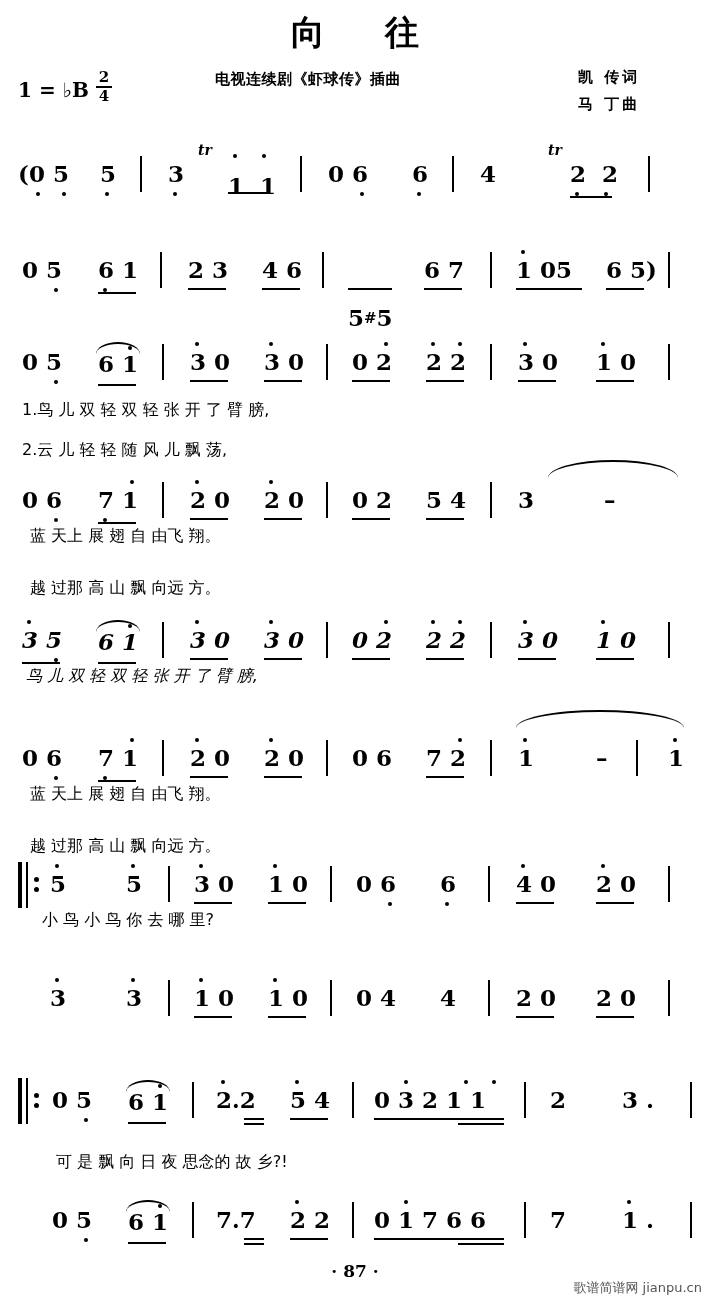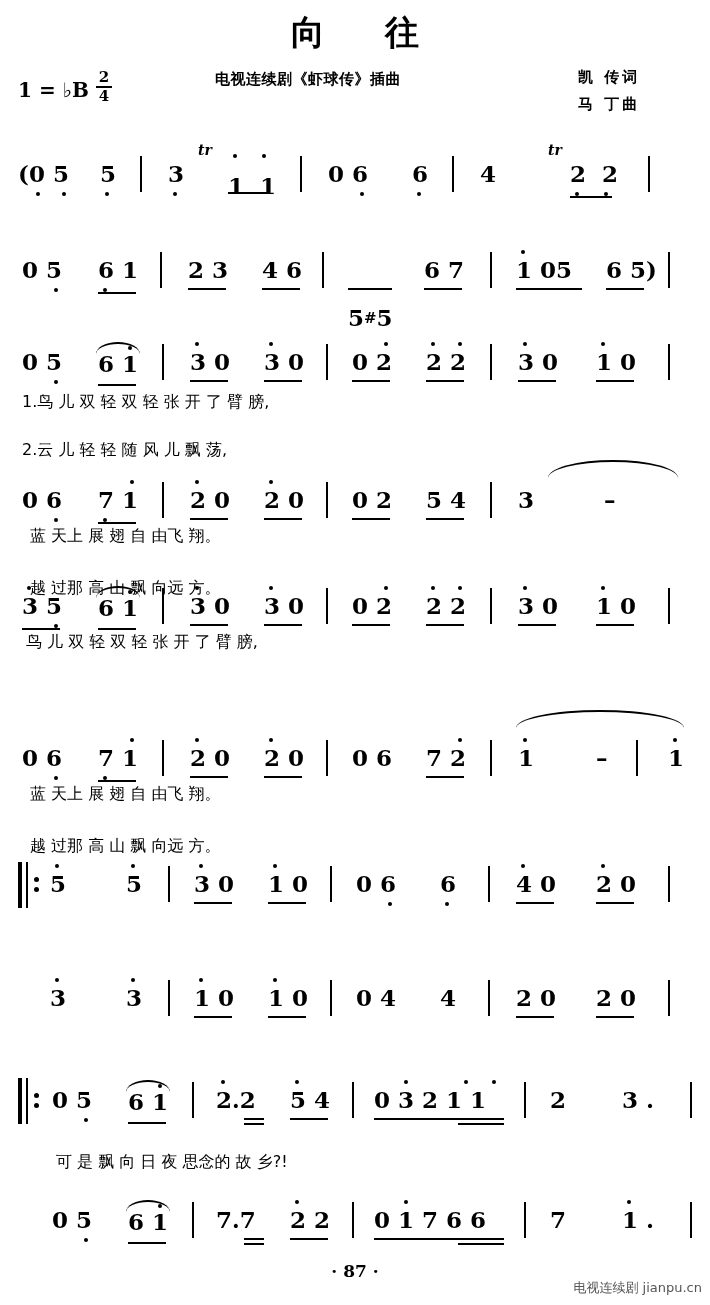--- a/index.html
+++ b/index.html
@@ -339,21 +339,21 @@
       <div class="cell" style="left:518px; top:8px;">3&nbsp;0</div>
       <div class="dotabove" style="left:523px; top:2px;"></div>
       <div class="beam" style="left:518px; top:40px; width:38px;"></div>
 
       <div class="cell" style="left:596px; top:8px;">1&nbsp;0</div>
       <div class="dotabove" style="left:601px; top:2px;"></div>
       <div class="beam" style="left:596px; top:40px; width:38px;"></div>
 
       <div class="barline" style="left:668px; top:4px; height:36px;"></div>
     </div>
-    <div class="lyrics" style="top:6px;">
+    <div class="lyrics" style="top:14px;">
       <div class="lyr" style="left:22px;">1.鸟 儿    双 轻  双 轻    张 开 了   臂  膀,</div>
     </div>
     <div class="lyrics" style="top:28px;">
       <div class="lyr" style="left:22px;">2.云 儿    轻    轻     随 风 儿   飘  荡,</div>
     </div>
   </div>
 
   <div class="system" style="top:478px;">
     <div class="notes">
       <div class="cell" style="left:22px; top:8px;">0&nbsp;6</div>
@@ -391,21 +391,21 @@
       <div class="tie-long" style="left:548px; top:-18px; width:130px;"></div>
     </div>
     <div class="lyrics" style="top:2px;">
       <div class="lyr" style="left:30px;">蓝 天上  展  翅    自 由飞   翔。</div>
     </div>
     <div class="lyrics" style="top:28px;">
       <div class="lyr" style="left:30px;">越 过那  高  山    飘 向远   方。</div>
     </div>
   </div>
 
-  <div class="system" style="top:584px;">
+  <div class="system" style="top:618px;font-style:italic;">
     <div class="notes">
       <div class="cell" style="left:22px; top:8px;">3&nbsp;5</div>
       <div class="dotabove" style="left:27px; top:2px;"></div>
       <div class="dotbelow" style="left:54px; top:40px;"></div>
       <div class="beam" style="left:22px; top:44px; width:38px;"></div>
 
       <div class="slur" style="left:96px; top:2px; width:44px;"></div>
       <div class="cell" style="left:98px; top:10px;">6&nbsp;1</div>
       <div class="dotabove" style="left:128px; top:6px;"></div>
       <div class="beam" style="left:98px; top:44px; width:38px;"></div>
@@ -536,20 +536,23 @@
       <div class="cell" style="left:516px; top:8px;">4&nbsp;0</div>
       <div class="dotabove" style="left:521px; top:2px;"></div>
       <div class="beam" style="left:516px; top:40px; width:38px;"></div>
 
       <div class="cell" style="left:596px; top:8px;">2&nbsp;0</div>
       <div class="dotabove" style="left:601px; top:2px;"></div>
       <div class="beam" style="left:596px; top:40px; width:38px;"></div>
 
       <div class="barline" style="left:668px; top:4px; height:36px;"></div>
     </div>
+    <div class="lyrics" style="top:2px;">
+      <div class="lyr" style="left:42px;">小  鸟   小  鸟     你  去   哪  里?</div>
+    </div>
   </div>
 
   <div class="system" style="top:976px;">
     <div class="notes">
       <div class="cell" style="left:50px; top:8px;">3</div>
       <div class="dotabove" style="left:55px; top:2px;"></div>
 
       <div class="cell" style="left:126px; top:8px;">3</div>
       <div class="dotabove" style="left:131px; top:2px;"></div>
 
@@ -663,15 +666,15 @@
       <div class="cell" style="left:550px; top:8px;">7</div>
 
       <div class="cell" style="left:622px; top:8px;">1&nbsp;.</div>
       <div class="dotabove" style="left:627px; top:2px;"></div>
 
       <div class="barline" style="left:690px; top:4px; height:36px;"></div>
     </div>
   </div>
 
   <div class="pagenum">· 87 ·</div>
-  <div class="sitemark">电视连续剧 jianpu.cn</div>
+  <div class="sitemark">歌谱简谱网 jianpu.cn</div>
 
 </div>
 
 </body></html>

